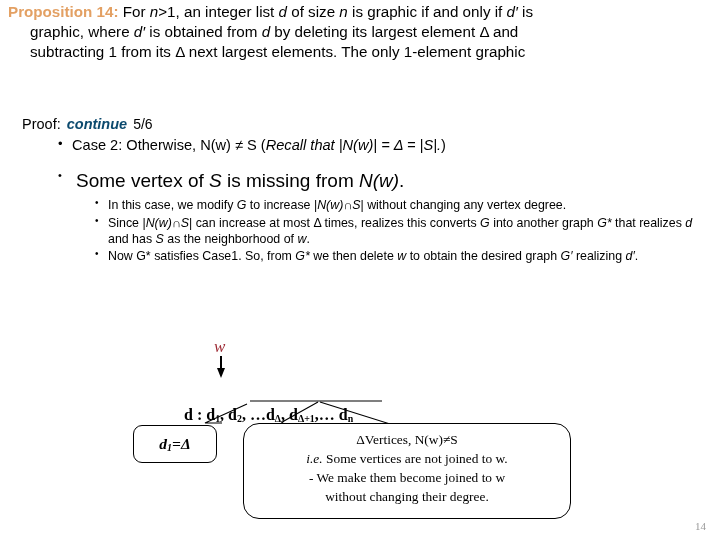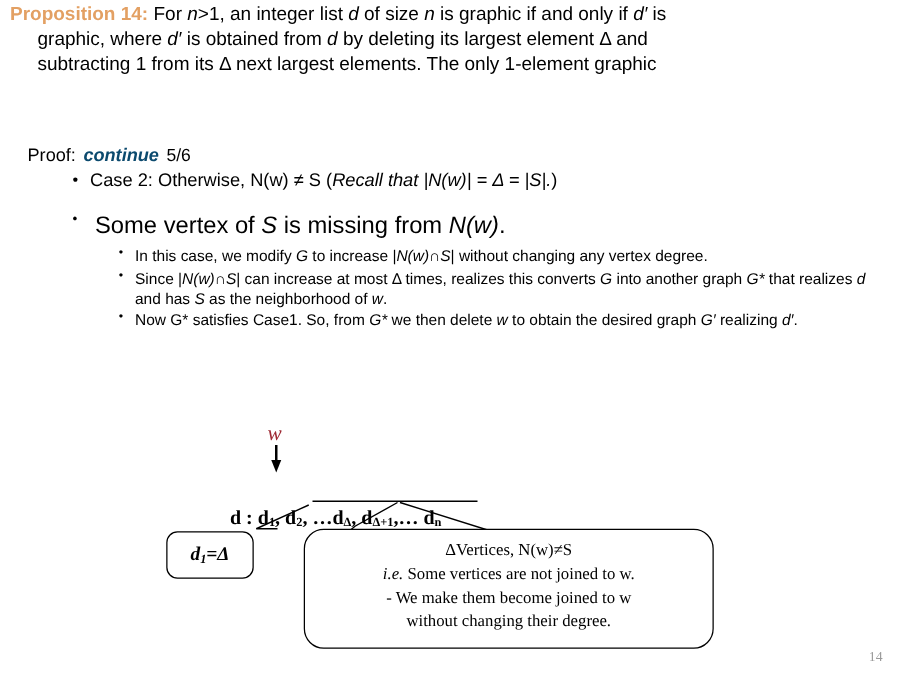--- a/index.html
+++ b/index.html
@@ -140,21 +140,21 @@
     white-space: nowrap;
     line-height: 1;
     margin-top: 28px;
   }
   .seq-line sub { font-size: 0.62em; vertical-align: -0.22em; }
 
   .box-left {
     position: absolute;
     left: 133px;
     top: 425px;
-    width: 70px;
+    width: 84px;
     height: 38px;
     border: 1.3px solid #000;
     border-radius: 9px;
     box-sizing: border-box;
     display: flex;
     align-items: center;
     justify-content: center;
     font-family: "Liberation Serif", serif;
     font-style: italic;
     font-weight: bold;

